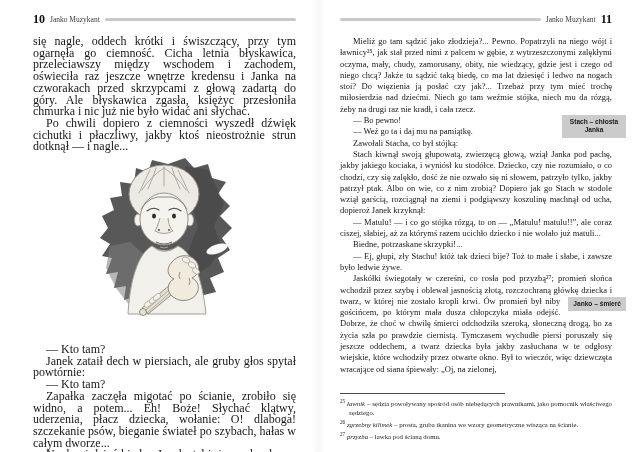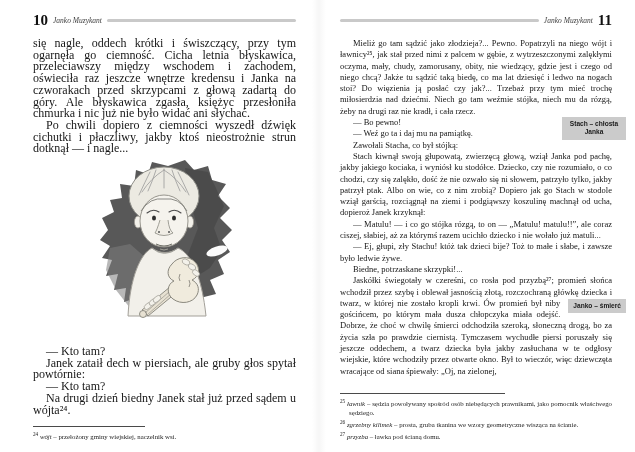--- a/index.html
+++ b/index.html
@@ -10,22 +10,22 @@
   }
   .gutter {
     position:absolute; left:312px; top:0; width:14px; height:452px;
     background:linear-gradient(to right, rgba(0,0,0,0), rgba(0,0,0,0.035), rgba(0,0,0,0));
   }
   .page { position:absolute; top:12px; display:flex; flex-direction:column; height:430px; }
   .page.left  { left:33px;  width:263px; }
   .page.right { left:340px; width:272px; }
 
   .pagehead { display:flex; align-items:center; gap:5px; margin-bottom:9px; }
-  .pnum   { font-weight:bold; font-size:15px; color:#111; }
-  .ptitle { font-style:italic; font-size:7.5px; color:#3c3c3c; white-space:nowrap; }
+  .pnum   { font-weight:bold; font-size:12px; color:#111; }
+  .ptitle { font-size:7.5px; color:#3c3c3c; white-space:nowrap; }
   .hrule  { flex:1; height:3px; background:#c9c9c9; border-radius:2px; }
 
   .pbody { text-align:justify; }
   .page.left  .pbody { font-size:12px; line-height:11.7px; }
   .page.right .pbody { font-size:8.5px; line-height:11.3px; }
   .pbody p { margin:0; }
   .ind { text-indent:13px; }
 
   .illo { width:154px; margin:3px auto 2px auto; }
   .illo svg { display:block; width:154px; height:186px; }
@@ -116,20 +116,21 @@
             <ellipse cx="58" cy="148" rx="4.4" ry="2.6" transform="rotate(-40 58 148)"></ellipse>
             <ellipse cx="63" cy="144" rx="4.4" ry="2.6" transform="rotate(-40 63 144)"></ellipse>
             <ellipse cx="67" cy="141" rx="4.4" ry="2.6" transform="rotate(-40 67 141)"></ellipse>
           </g>
         </svg>
       </figure>
 
       <p class="ind">— Kto tam?</p>
       <p class="ind">Janek zataił dech w piersiach, ale gruby głos spytał powtórnie:</p>
       <p class="ind">— Kto tam?</p>
+      <p class="ind">Zapałka zaczęła migotać po ścianie, zrobiło się widno, a potem... Eh! Boże! Słychać klątwy, uderzenia, płacz dziecka, wołanie: O! dlaboga! szczekanie psów, bieganie świateł po szybach, hałas w całym dworze...</p>
       <p class="ind">Na drugi dzień biedny Janek stał już przed sądem u wójta²⁴.</p>
     </div>
 
     <div class="footnotes">
       <div class="fnrule"></div>
       <div class="fn">
         <sup>24</sup>
         <i>wójt</i>
         <span>– przełożony gminy wiejskiej, naczelnik wsi.</span>
       </div>
@@ -145,22 +146,22 @@
 
     <div class="pbody">
       <p class="ind">Mieliż go tam sądzić jako złodzieja?... Pewno. Popatrzyli na niego wójt i ławnicy²⁵, jak stał przed nimi z palcem w gębie, z wytrzeszczonymi zalękłymi oczyma, mały, chudy, zamorusany, obity, nie wiedzący, gdzie jest i czego od niego chcą? Jakże tu sądzić taką biedę, co ma lat dziesięć i ledwo na nogach stoi? Do więzienia ją posłać czy jak?... Trzebaż przy tym mieć trochę miłosierdzia nad dziećmi. Niech go tam weźmie stójka, niech mu da rózgą, żeby na drugi raz nie kradł, i cała rzecz.</p>
       <p class="ind">
         <span class="mnote">Stach – chłosta Janka</span><span>— Bo pewno!</span>
       </p>
       <p class="ind">— Weź go ta i daj mu na pamiątkę.</p>
       <p class="ind">Zawołali Stacha, co był stójką:</p>
       <p class="ind">Stach kiwnął swoją głupowatą, zwierzęcą głową, wziął Janka pod pachę, jakby jakiego kociaka, i wyniósł ku stodółce. Dziecko, czy nie rozumiało, o co chodzi, czy się zalękło, dość że nie ozwało się ni słowem, patrzyło tylko, jakby patrzył ptak. Albo on wie, co z nim zrobią? Dopiero jak go Stach w stodole wziął garścią, rozciągnął na ziemi i podgiąwszy koszulinę machnął od ucha, dopieroż Janek krzyknął:</p>
       <p class="ind">— Matulu! — i co go stójka rózgą, to on — „Matulu! matulu!!”, ale coraz ciszej, słabiej, aż za którymś razem ucichło dziecko i nie wołało już matuli...</p>
+      <p class="ind">Biedne, potrzaskane skrzypki!...</p>
       <p class="ind">— Ej, głupi, zły Stachu! któż tak dzieci bije? Toż to małe i słabe, i zawsze było ledwie żywe.</p>
-      <p class="ind">Biedne, potrzaskane skrzypki!...</p>
       <p class="ind">
         <span>Jaskółki świegotały w czereśni, co rosła pod przyzbą²⁷; promień słońca wchodził przez szybę i oblewał jasnością złotą, rozczochraną główkę dziecka i twarz, w której nie zostało kropli krwi.</span>
         <span class="mnote narrow">Janko – śmierć</span><span>Ów promień był niby gościńcem, po którym mała dusza chłopczyka miała odejść. Dobrze, że choć w chwilę śmierci odchodziła szeroką, słoneczną drogą, bo za życia szła po prawdzie ciernistą. Tymczasem wychudłe piersi poruszały się jeszcze oddechem, a twarz dziecka była jakby zasłuchana w te odgłosy wiejskie, które wchodziły przez otwarte okno. Był to wieczór, więc dziewczęta wracające od siana śpiewały: „Oj, na zielonej,</span>
       </p>
     </div>
 
     <div class="footnotes">
       <div class="fnrule"></div>
       <div class="fn">
         <sup>25</sup>

